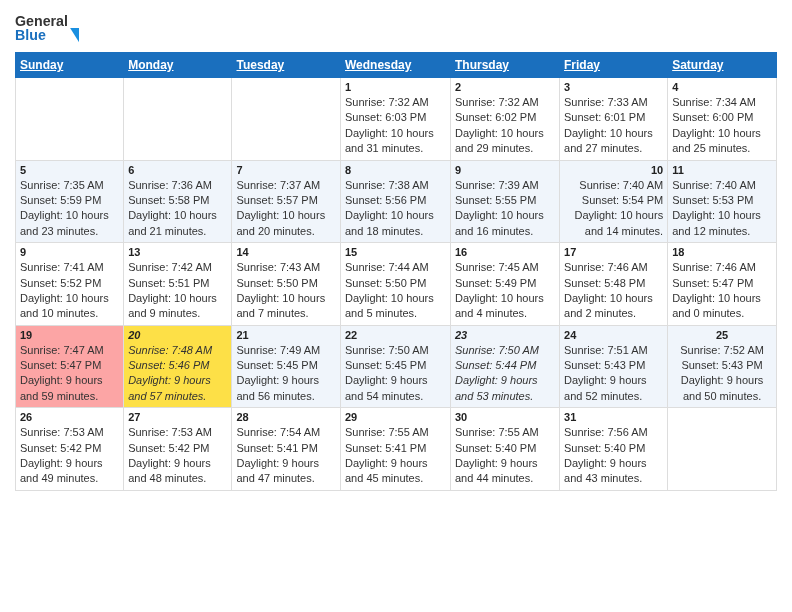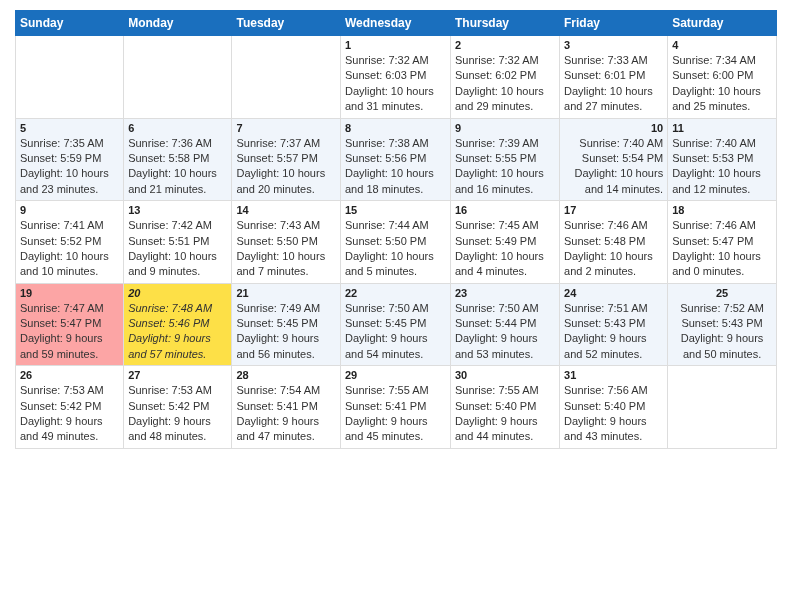--- a/index.html
+++ b/index.html
@@ -51,20 +51,21 @@
       border: 1px solid #ccc;
     }
     .calendar th {
       background-color: #1a6fbe;
       color: #fff;
       font-size: 12px;
       font-weight: bold;
       padding: 5px 4px;
       border: 1px solid #1a6fbe;
       text-align: left;
+      text-decoration: underline;
     }
     .calendar td {
       vertical-align: top;
       border: 1px solid #ddd;
       padding: 3px 4px;
       width: 113px;
       min-height: 80px;
       font-size: 10px;
       color: #333;
       background: #fff;
@@ -84,20 +85,33 @@
       line-height: 1.4;
     }
     .empty-cell {
       background: #fff !important;
     }
   </style>
 </head>
 <body>
 
 <div class="page">
+  <div class="header">
+    <div class="logo">
+      <svg class="logo-svg" viewBox="0 0 90 40">
+        <text x="0" y="18" font-family="Arial" font-size="16" font-weight="bold" fill="#333">General</text>
+        <text x="0" y="34" font-family="Arial" font-size="16" font-weight="bold" fill="#1a6fbe">Blue</text>
+        <polygon points="62,20 72,20 72,36" fill="#1a8fe0"></polygon>
+      </svg>
+    </div>
+    <div class="title-block">
+      <div class="title-month"></div>
+      <div class="title-location"></div>
+    </div>
+  </div>
 
   <table class="calendar">
     <thead>
       <tr>
       <th>Sunday</th>
           <th>Monday</th>
           <th>Tuesday</th>
           <th>Wednesday</th>
           <th>Thursday</th>
           <th>Friday</th>
@@ -196,21 +210,21 @@
             <div class="day-info">Sunrise: 7:48 AM<br>Sunset: 5:46 PM<br>Daylight: 9 hours<br>and 57 minutes.</div>
           </td>
           <td style="background-color: rgb(240, 245, 251);">
             <div class="day-num">21</div>
             <div class="day-info">Sunrise: 7:49 AM<br>Sunset: 5:45 PM<br>Daylight: 9 hours<br>and 56 minutes.</div>
           </td>
           <td style="background-color: rgb(240, 245, 251);">
             <div class="day-num">22</div>
             <div class="day-info">Sunrise: 7:50 AM<br>Sunset: 5:45 PM<br>Daylight: 9 hours<br>and 54 minutes.</div>
           </td>
-          <td style="background-color: rgb(240, 245, 251);">
+          <td style="background-color: rgb(240, 245, 251); font-style: italic;">
             <div class="day-num">23</div>
             <div class="day-info">Sunrise: 7:50 AM<br>Sunset: 5:44 PM<br>Daylight: 9 hours<br>and 53 minutes.</div>
           </td>
           <td style="background-color: rgb(240, 245, 251);">
             <div class="day-num">24</div>
             <div class="day-info">Sunrise: 7:51 AM<br>Sunset: 5:43 PM<br>Daylight: 9 hours<br>and 52 minutes.</div>
           </td>
           <td style="background-color: rgb(240, 245, 251); text-align: center;">
             <div class="day-num">25</div>
             <div class="day-info">Sunrise: 7:52 AM<br>Sunset: 5:43 PM<br>Daylight: 9 hours<br>and 50 minutes.</div>

